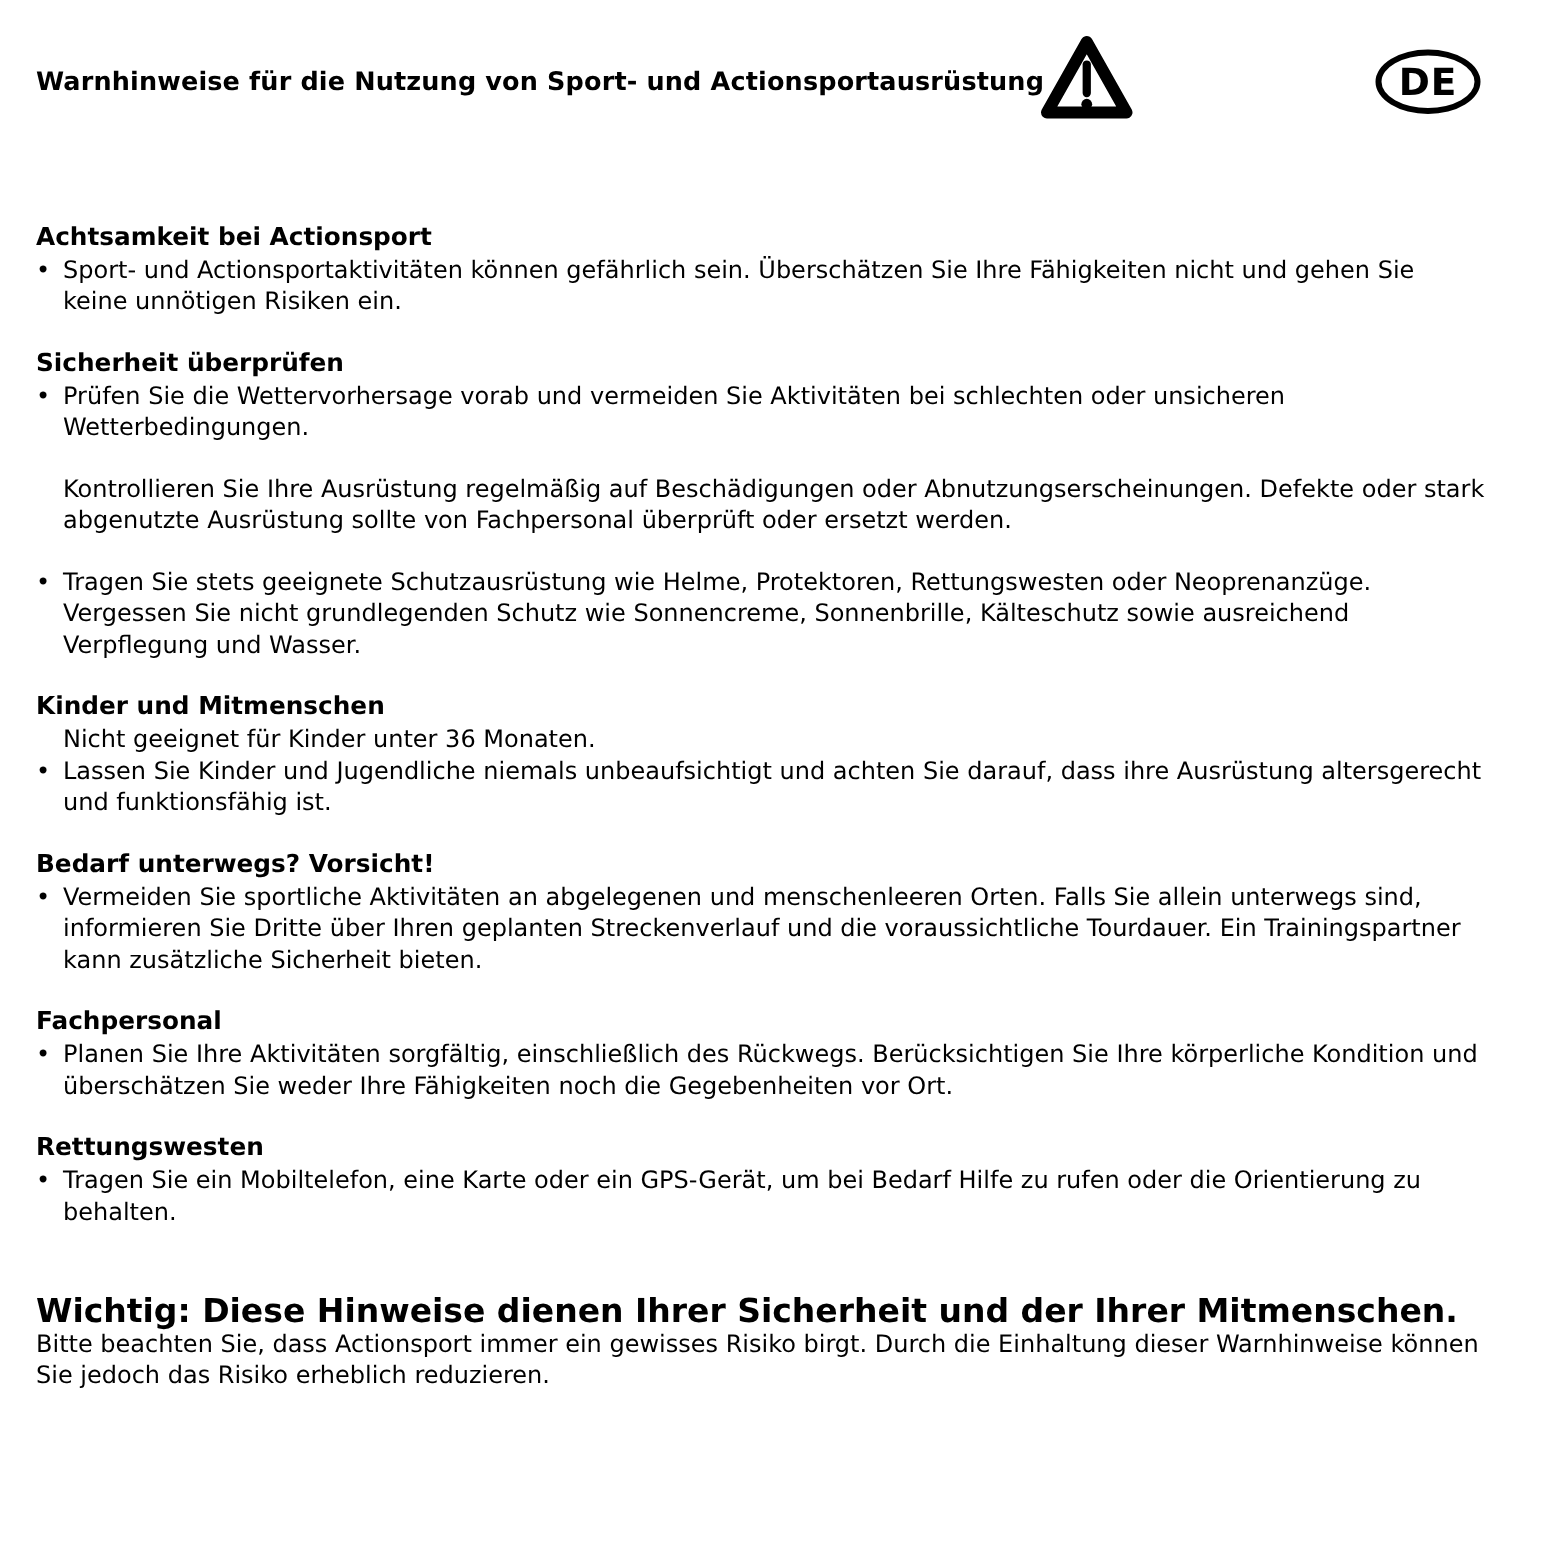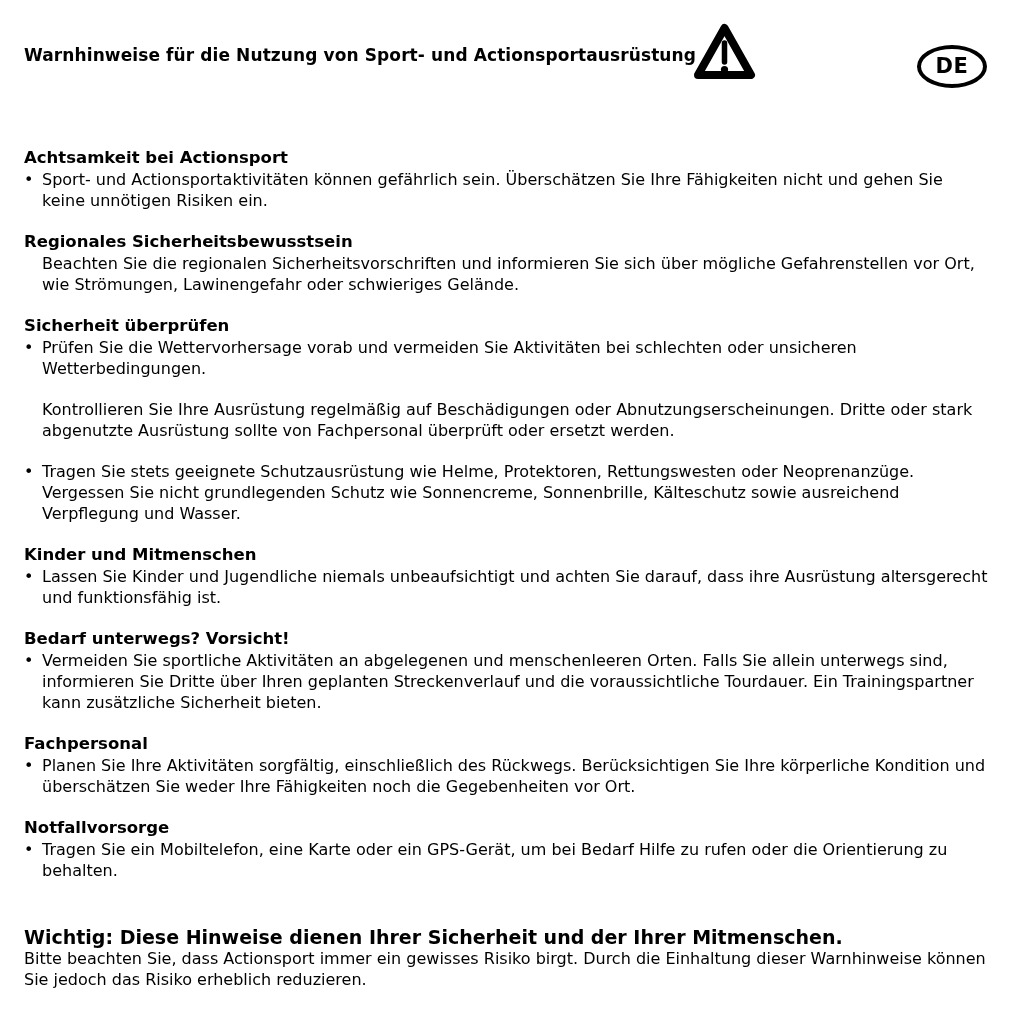--- a/index.html
+++ b/index.html
@@ -38,30 +38,30 @@
   .warning-triangle {
     position: absolute;
     left: 669px;
     top: 22px;
     width: 63px;
     height: 60px;
   }
   .lang-badge {
     position: absolute;
     right: 19px;
-    top: 45px;
+    top: 33px;
     width: 62px;
     height: 35px;
     border: 4px solid #000;
     border-radius: 50%;
     display: flex;
     align-items: center;
     justify-content: center;
     font-weight: 700;
-    font-size: 21px;
+    font-size: 25px;
     letter-spacing: 0.5px;
     line-height: 1;
   }
   
   .sections {
     margin-top: 41px;
   }
   .section {
     margin: 0 16px 20px 0;
   }
@@ -85,21 +85,21 @@
     top: 0;
     width: 18px;
     line-height: 21px;
   }
   
   .doc-footer {
     margin-top: 46px;
   }
   .footer-heading {
     margin: 0;
-    font-size: 19px;
+    font-size: 22px;
     font-weight: 700;
     line-height: 21px;
   }
   .footer-body {
     margin: 0;
     font-size: 16px;
     line-height: 21px;
     max-width: 980px;
   }
 </style>
@@ -125,69 +125,64 @@
   </header>
 
   <main class="sections">
     <section class="section">
       <h2 class="section-heading">Achtsamkeit bei Actionsport</h2>
       <div>
           <p class="item"><span class="marker">•</span>Sport- und Actionsportaktivitäten können gefährlich sein. Überschätzen Sie Ihre Fähigkeiten nicht und gehen Sie keine unnötigen Risiken ein.</p>
         </div>
     </section>
 
-    <section class="section">
-      <h2 class="section-heading">Regionales Sicherheitsbewusstsein</h2>
-      <div>
-          <p class="item">Beachten Sie die regionalen Sicherheitsvorschriften und informieren Sie sich über mögliche Gefahrenstellen vor Ort, wie Strömungen, Lawinengefahr oder schwieriges Gelände.</p>
-        </div>
-    </section>
 
     <section class="section">
       <h2 class="section-heading">Sicherheit überprüfen</h2>
       <div>
           <p class="item"><span class="marker">•</span>Prüfen Sie die Wettervorhersage vorab und vermeiden Sie Aktivitäten bei schlechten oder unsicheren Wetterbedingungen.</p>
         </div>
     </section>
 
     <section class="section">
       <div>
-          <p class="item">Kontrollieren Sie Ihre Ausrüstung regelmäßig auf Beschädigungen oder Abnutzungserscheinungen. Dritte oder stark abgenutzte Ausrüstung sollte von Fachpersonal überprüft oder ersetzt werden.</p>
+          <p class="item">Kontrollieren Sie Ihre Ausrüstung regelmäßig auf Beschädigungen oder Abnutzungserscheinungen. Defekte oder stark abgenutzte Ausrüstung sollte von Fachpersonal überprüft oder ersetzt werden.</p>
         </div>
     </section>
 
     <section class="section">
       <div>
           <p class="item"><span class="marker">•</span>Tragen Sie stets geeignete Schutzausrüstung wie Helme, Protektoren, Rettungswesten oder Neoprenanzüge. Vergessen Sie nicht grundlegenden Schutz wie Sonnencreme, Sonnenbrille, Kälteschutz sowie ausreichend Verpflegung und Wasser.</p>
         </div>
     </section>
 
     <section class="section">
       <h2 class="section-heading">Kinder und Mitmenschen</h2>
       <div>
+          <p class="item">Nicht geeignet für Kinder unter 36 Monaten.</p>
           <p class="item"><span class="marker">•</span>Lassen Sie Kinder und Jugendliche niemals unbeaufsichtigt und achten Sie darauf, dass ihre Ausrüstung altersgerecht und funktionsfähig ist.</p>
         </div>
     </section>
 
     <section class="section">
       <h2 class="section-heading">Bedarf unterwegs? Vorsicht!</h2>
       <div>
           <p class="item"><span class="marker">•</span>Vermeiden Sie sportliche Aktivitäten an abgelegenen und menschenleeren Orten. Falls Sie allein unterwegs sind, informieren Sie Dritte über Ihren geplanten Streckenverlauf und die voraussichtliche Tourdauer. Ein Trainingspartner kann zusätzliche Sicherheit bieten.</p>
         </div>
     </section>
 
     <section class="section">
       <h2 class="section-heading">Fachpersonal</h2>
       <div>
           <p class="item"><span class="marker">•</span>Planen Sie Ihre Aktivitäten sorgfältig, einschließlich des Rückwegs. Berücksichtigen Sie Ihre körperliche Kondition und überschätzen Sie weder Ihre Fähigkeiten noch die Gegebenheiten vor Ort.</p>
         </div>
     </section>
 
     <section class="section">
-      <h2 class="section-heading">Notfallvorsorge</h2>
+      <h2 class="section-heading">Rettungswesten</h2>
       <div>
           <p class="item"><span class="marker">•</span>Tragen Sie ein Mobiltelefon, eine Karte oder ein GPS-Gerät, um bei Bedarf Hilfe zu rufen oder die Orientierung zu behalten.</p>
         </div>
     </section>
   </main>
 
   <footer class="doc-footer">
     <p class="footer-heading">Wichtig: Diese Hinweise dienen Ihrer Sicherheit und der Ihrer Mitmenschen.</p>
     <p class="footer-body">Bitte beachten Sie, dass Actionsport immer ein gewisses Risiko birgt. Durch die Einhaltung dieser Warnhinweise können Sie jedoch das Risiko erheblich reduzieren.</p>
   </footer>

